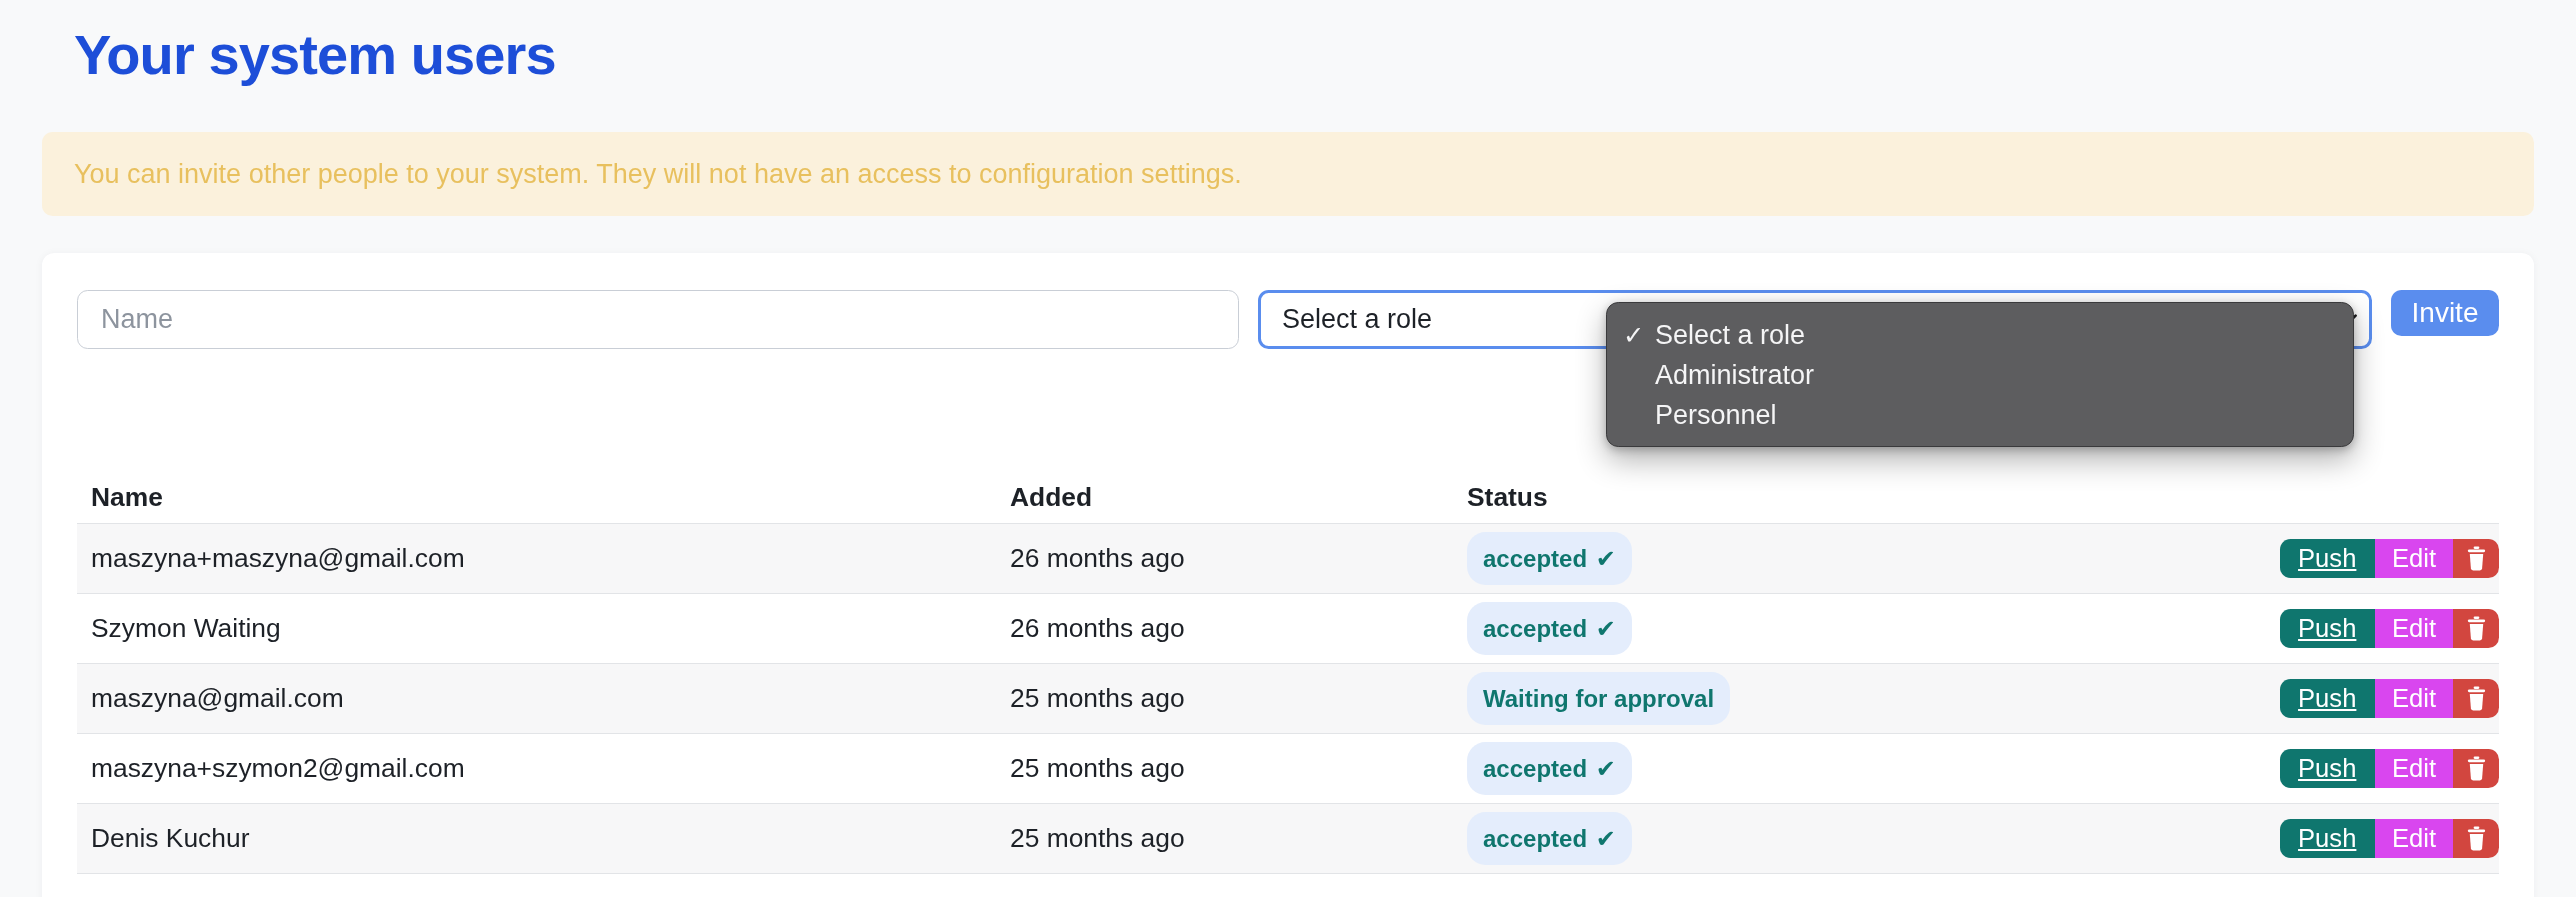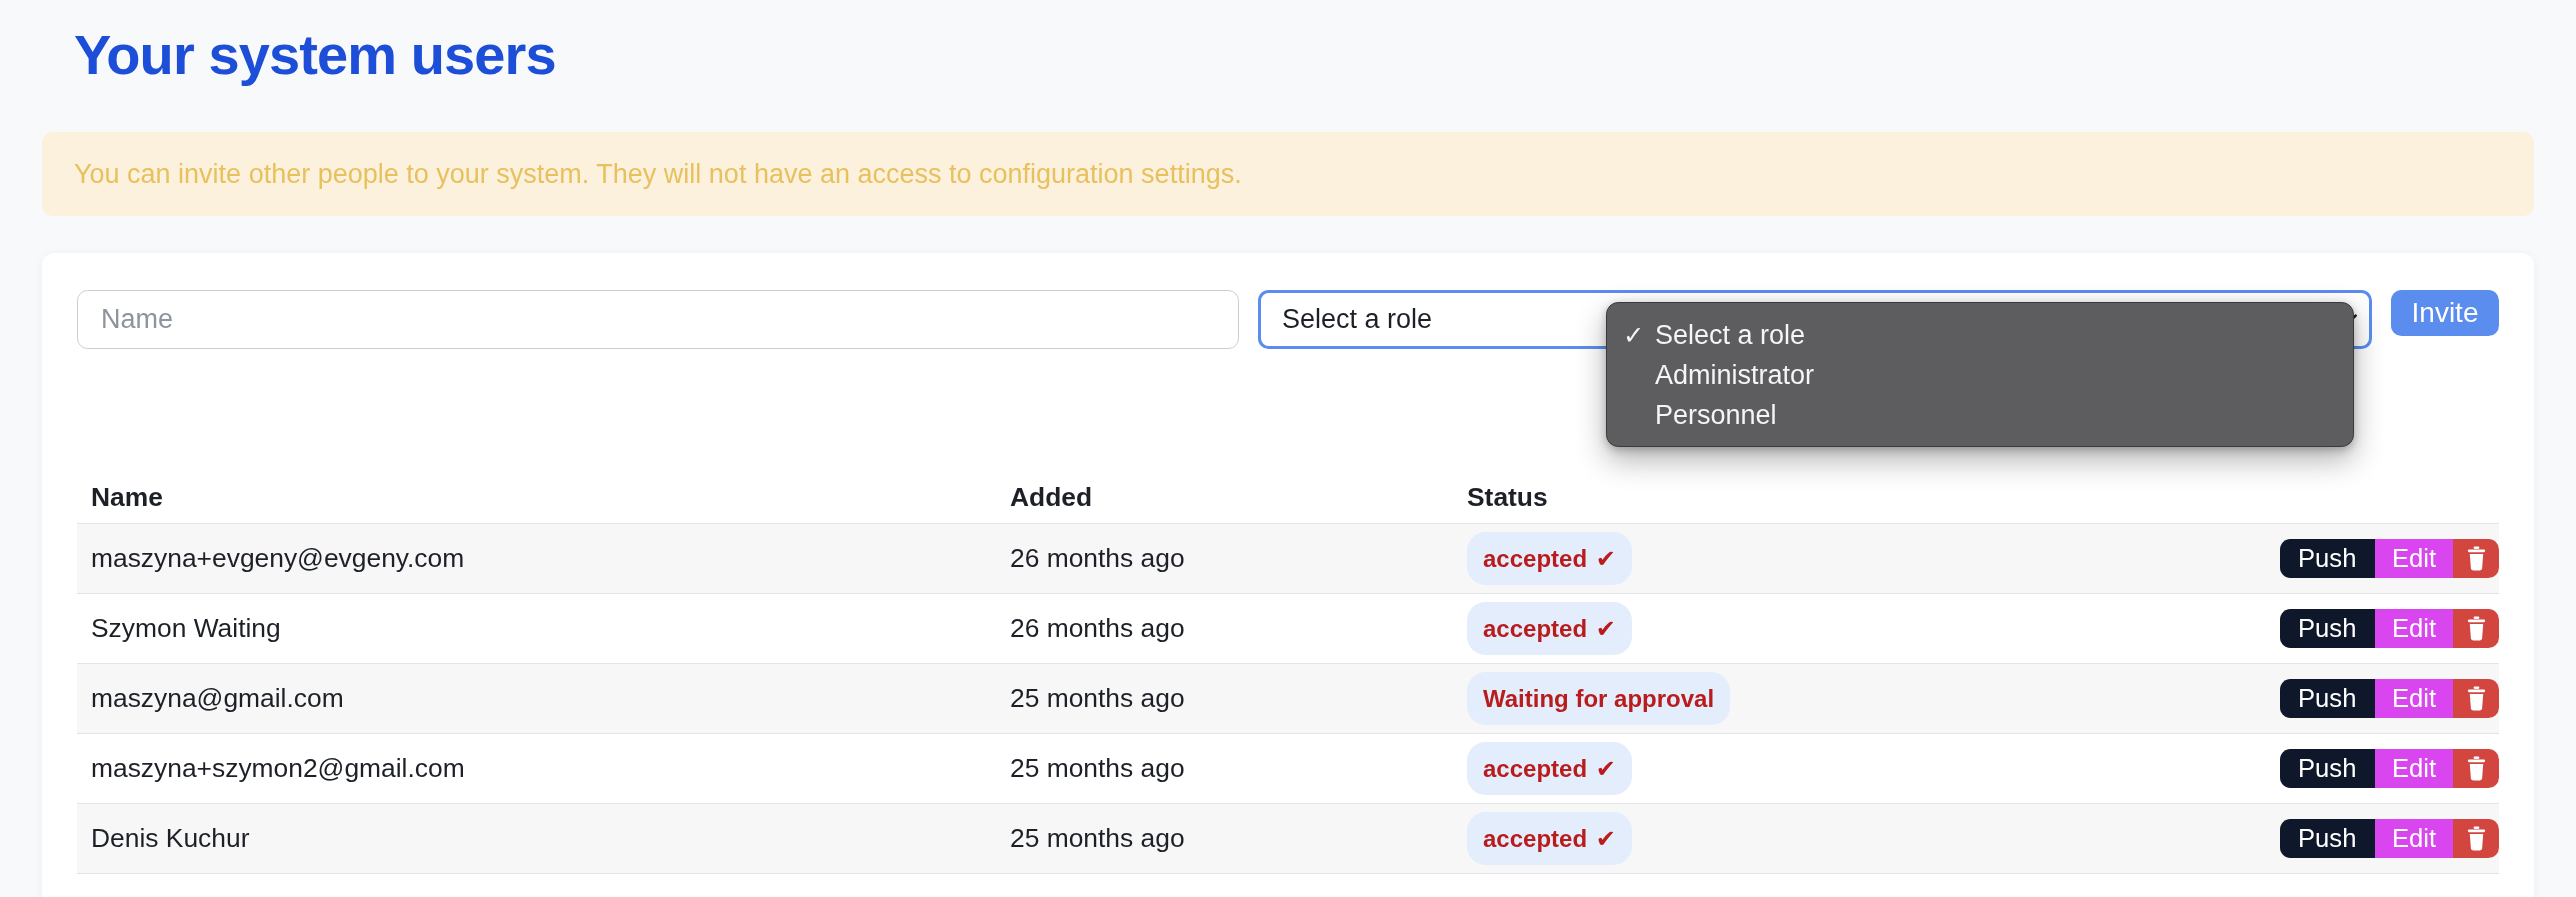--- a/index.html
+++ b/index.html
@@ -156,42 +156,42 @@
 
   
   .badge {
     display: inline-flex;
     align-items: center;
     gap: 8.8px;
     height: 37px;
     padding: 8px 16px;
     border-radius: 18.5px;
     background: #e4edfc;
-    color: #b91c1c;
+    color: #0f766e;
     font-size: 24px;
     font-weight: 700;
     white-space: nowrap;
   }
   .badge .check { font-size: 24px; font-weight: 700; }
 
   
   td.actions { padding-right: 25px; text-align: right; }
   .btn-group { display: inline-flex; height: 39px; vertical-align: middle; }
   .btn {
     border: none;
     color: #fff;
     font-size: 25.6px;
     font-family: inherit;
     display: flex;
     align-items: center;
     justify-content: center;
     cursor: pointer;
     padding: 0;
   }
-  .btn-push { background: #0f172a; padding: 0 18.5px; border-radius: 10.6px 0 0 10.6px; }
+  .btn-push { background: #0f766e; padding: 0 18.5px; border-radius: 10.6px 0 0 10.6px; text-decoration: underline; }
   .btn-edit { background: #d946ef; padding: 0 17px; }
   .btn-del  { background: #d2463f; width: 46px; border-radius: 0 10.6px 10.6px 0; }
   .btn-del svg { display: block; }
 </style>
 </head>
 <body>
 
 <h1 class="page-title">Your system users</h1>
 
 <div class="alert">
@@ -226,21 +226,21 @@
       <tr>
         <th>Name</th>
         <th>Added</th>
         <th>Status</th>
         <th></th>
       </tr>
     </thead>
     <tbody>
 
       <tr>
-        <td>maszyna+evgeny@evgeny.com</td>
+        <td>maszyna+maszyna@gmail.com</td>
         <td>26 months ago</td>
         <td>
           <span class="badge">
             <span>accepted</span>
             <span class="check">✔</span>
           </span>
         </td>
         <td class="actions">
           <span class="btn-group">
             <button class="btn btn-push">Push</button>

